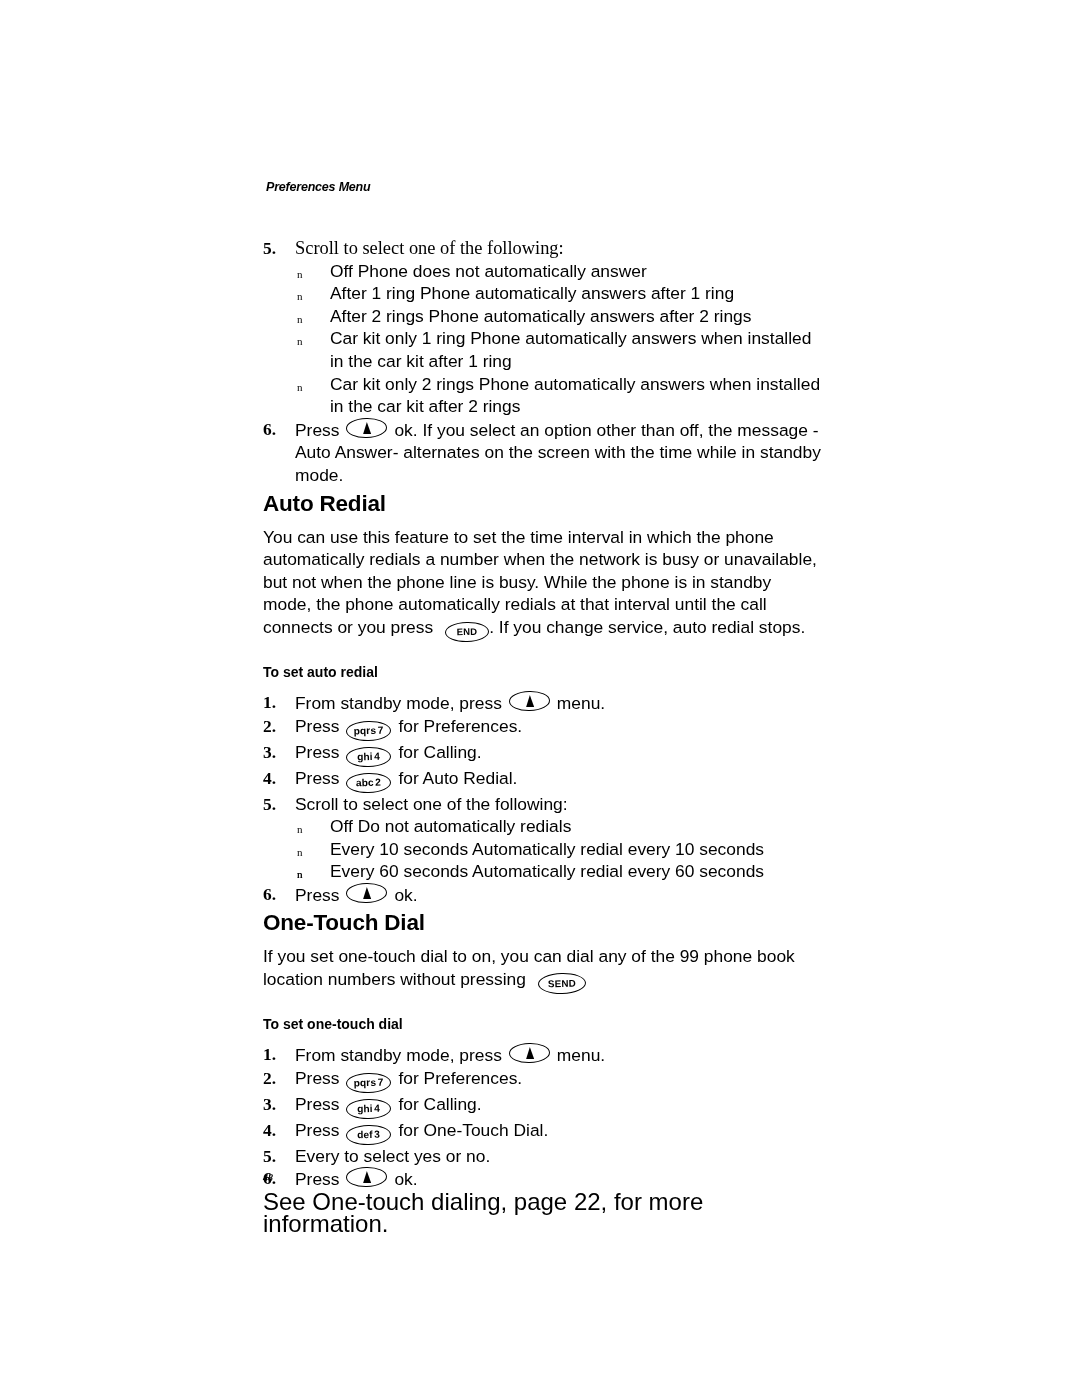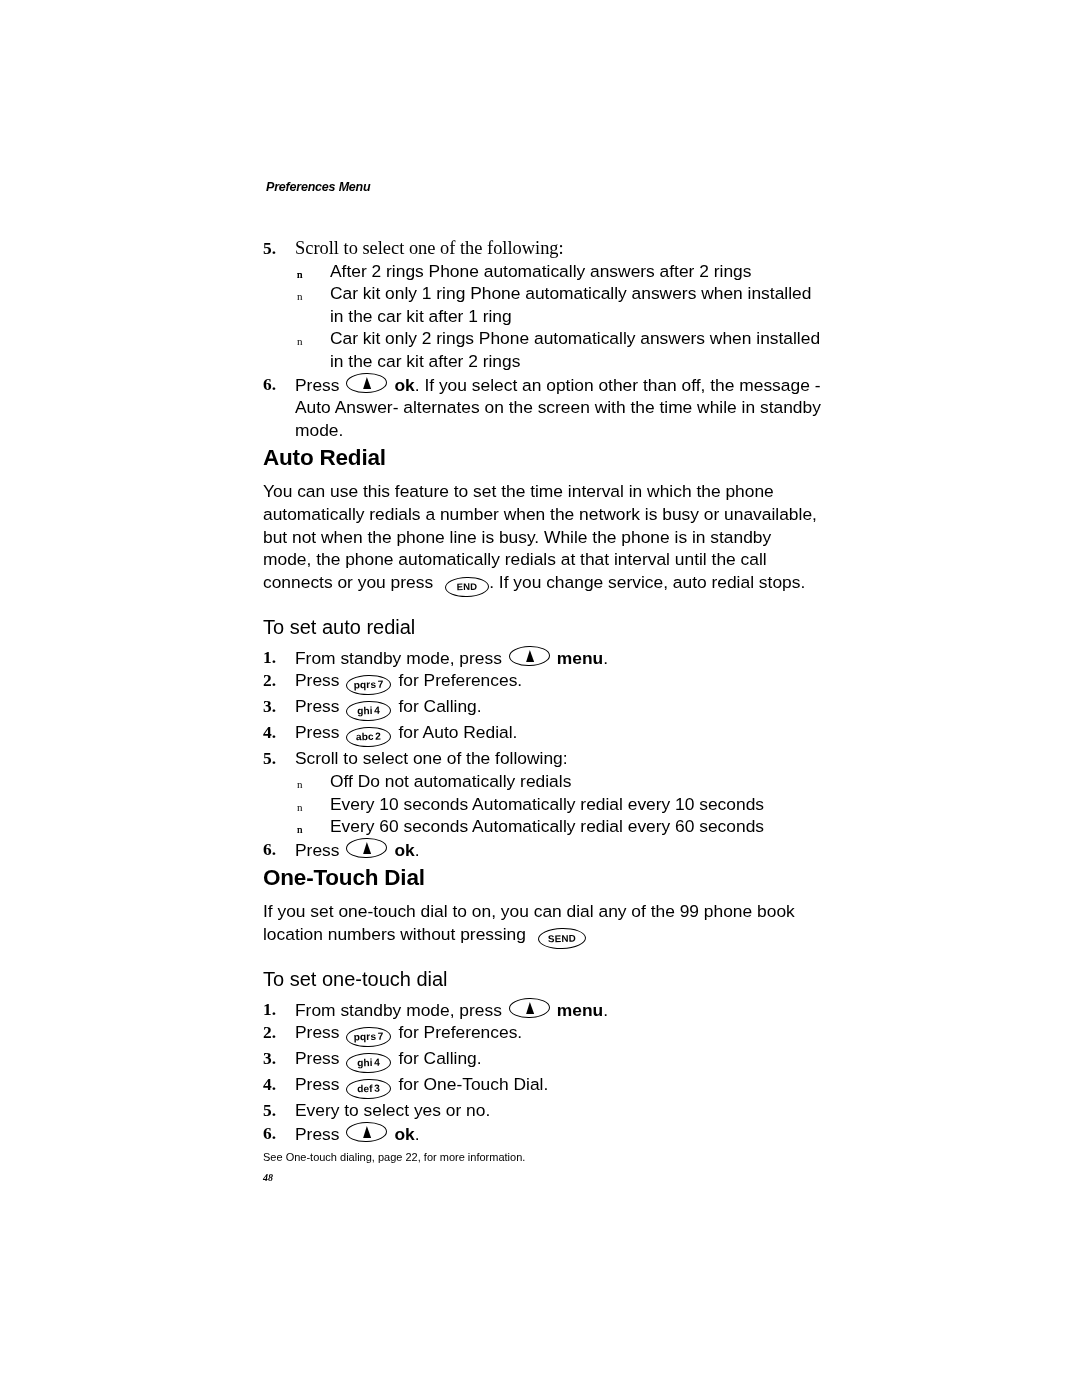--- a/index.html
+++ b/index.html
@@ -83,39 +83,39 @@
   h2.section-title {
     font-family: "Liberation Sans", sans-serif;
     font-weight: bold;
     font-size: 22.5px;
     line-height: 26px;
     margin: 4px 0 9px 0;
     letter-spacing: -0.2px;
   }
   h3.sub-title {
     font-family: "Liberation Sans", sans-serif;
-    font-weight: normal;
-    font-size: 20px;
+    font-weight: bold;
+    font-size: 14px;
     line-height: 22px;
     margin: 19px 0 8px 0;
   }
 
   
   p.para {
     font-size: 17.4px;
     line-height: 22.6px;
     margin: 0 0 0 0;
   }
   p.tail {
-    font-size: 11px;
+    font-size: 24px;
     line-height: 22.6px;
     margin: 0;
   }
 
-  b.bold { font-weight: bold; }
+  b.bold { font-weight: normal; }
 
   
   .key {
     display: inline-block;
     vertical-align: -2px;
     position: relative;
     border: 1.6px solid #000;
     border-radius: 50%;
     box-sizing: border-box;
     text-align: center;
@@ -187,23 +187,25 @@
 
     <div class="running-header">Preferences Menu</div>
 
     <div class="step serif-body">
       <span class="num">5.</span>
       <span class="body">Scroll to select one of the following:</span>
     </div>
 
     <div class="bullet">
       <span class="mark">n</span>
-    </div>
-    <div class="bullet">
-      <span class="mark">n</span>
+      <span>Off  Phone does not automatically answer</span>
+    </div>
+    <div class="bullet">
+      <span class="mark">n</span>
+      <span>After 1 ring  Phone automatically answers after 1 ring</span>
     </div>
     <div class="bullet">
       <span class="mark">n</span>
       <span>After 2 rings  Phone automatically answers after 2 rings</span>
     </div>
     <div class="bullet">
       <span class="mark">n</span>
       <span>Car kit only 1 ring  Phone automatically answers when installed in the car kit after 1 ring</span>
     </div>
     <div class="bullet">

